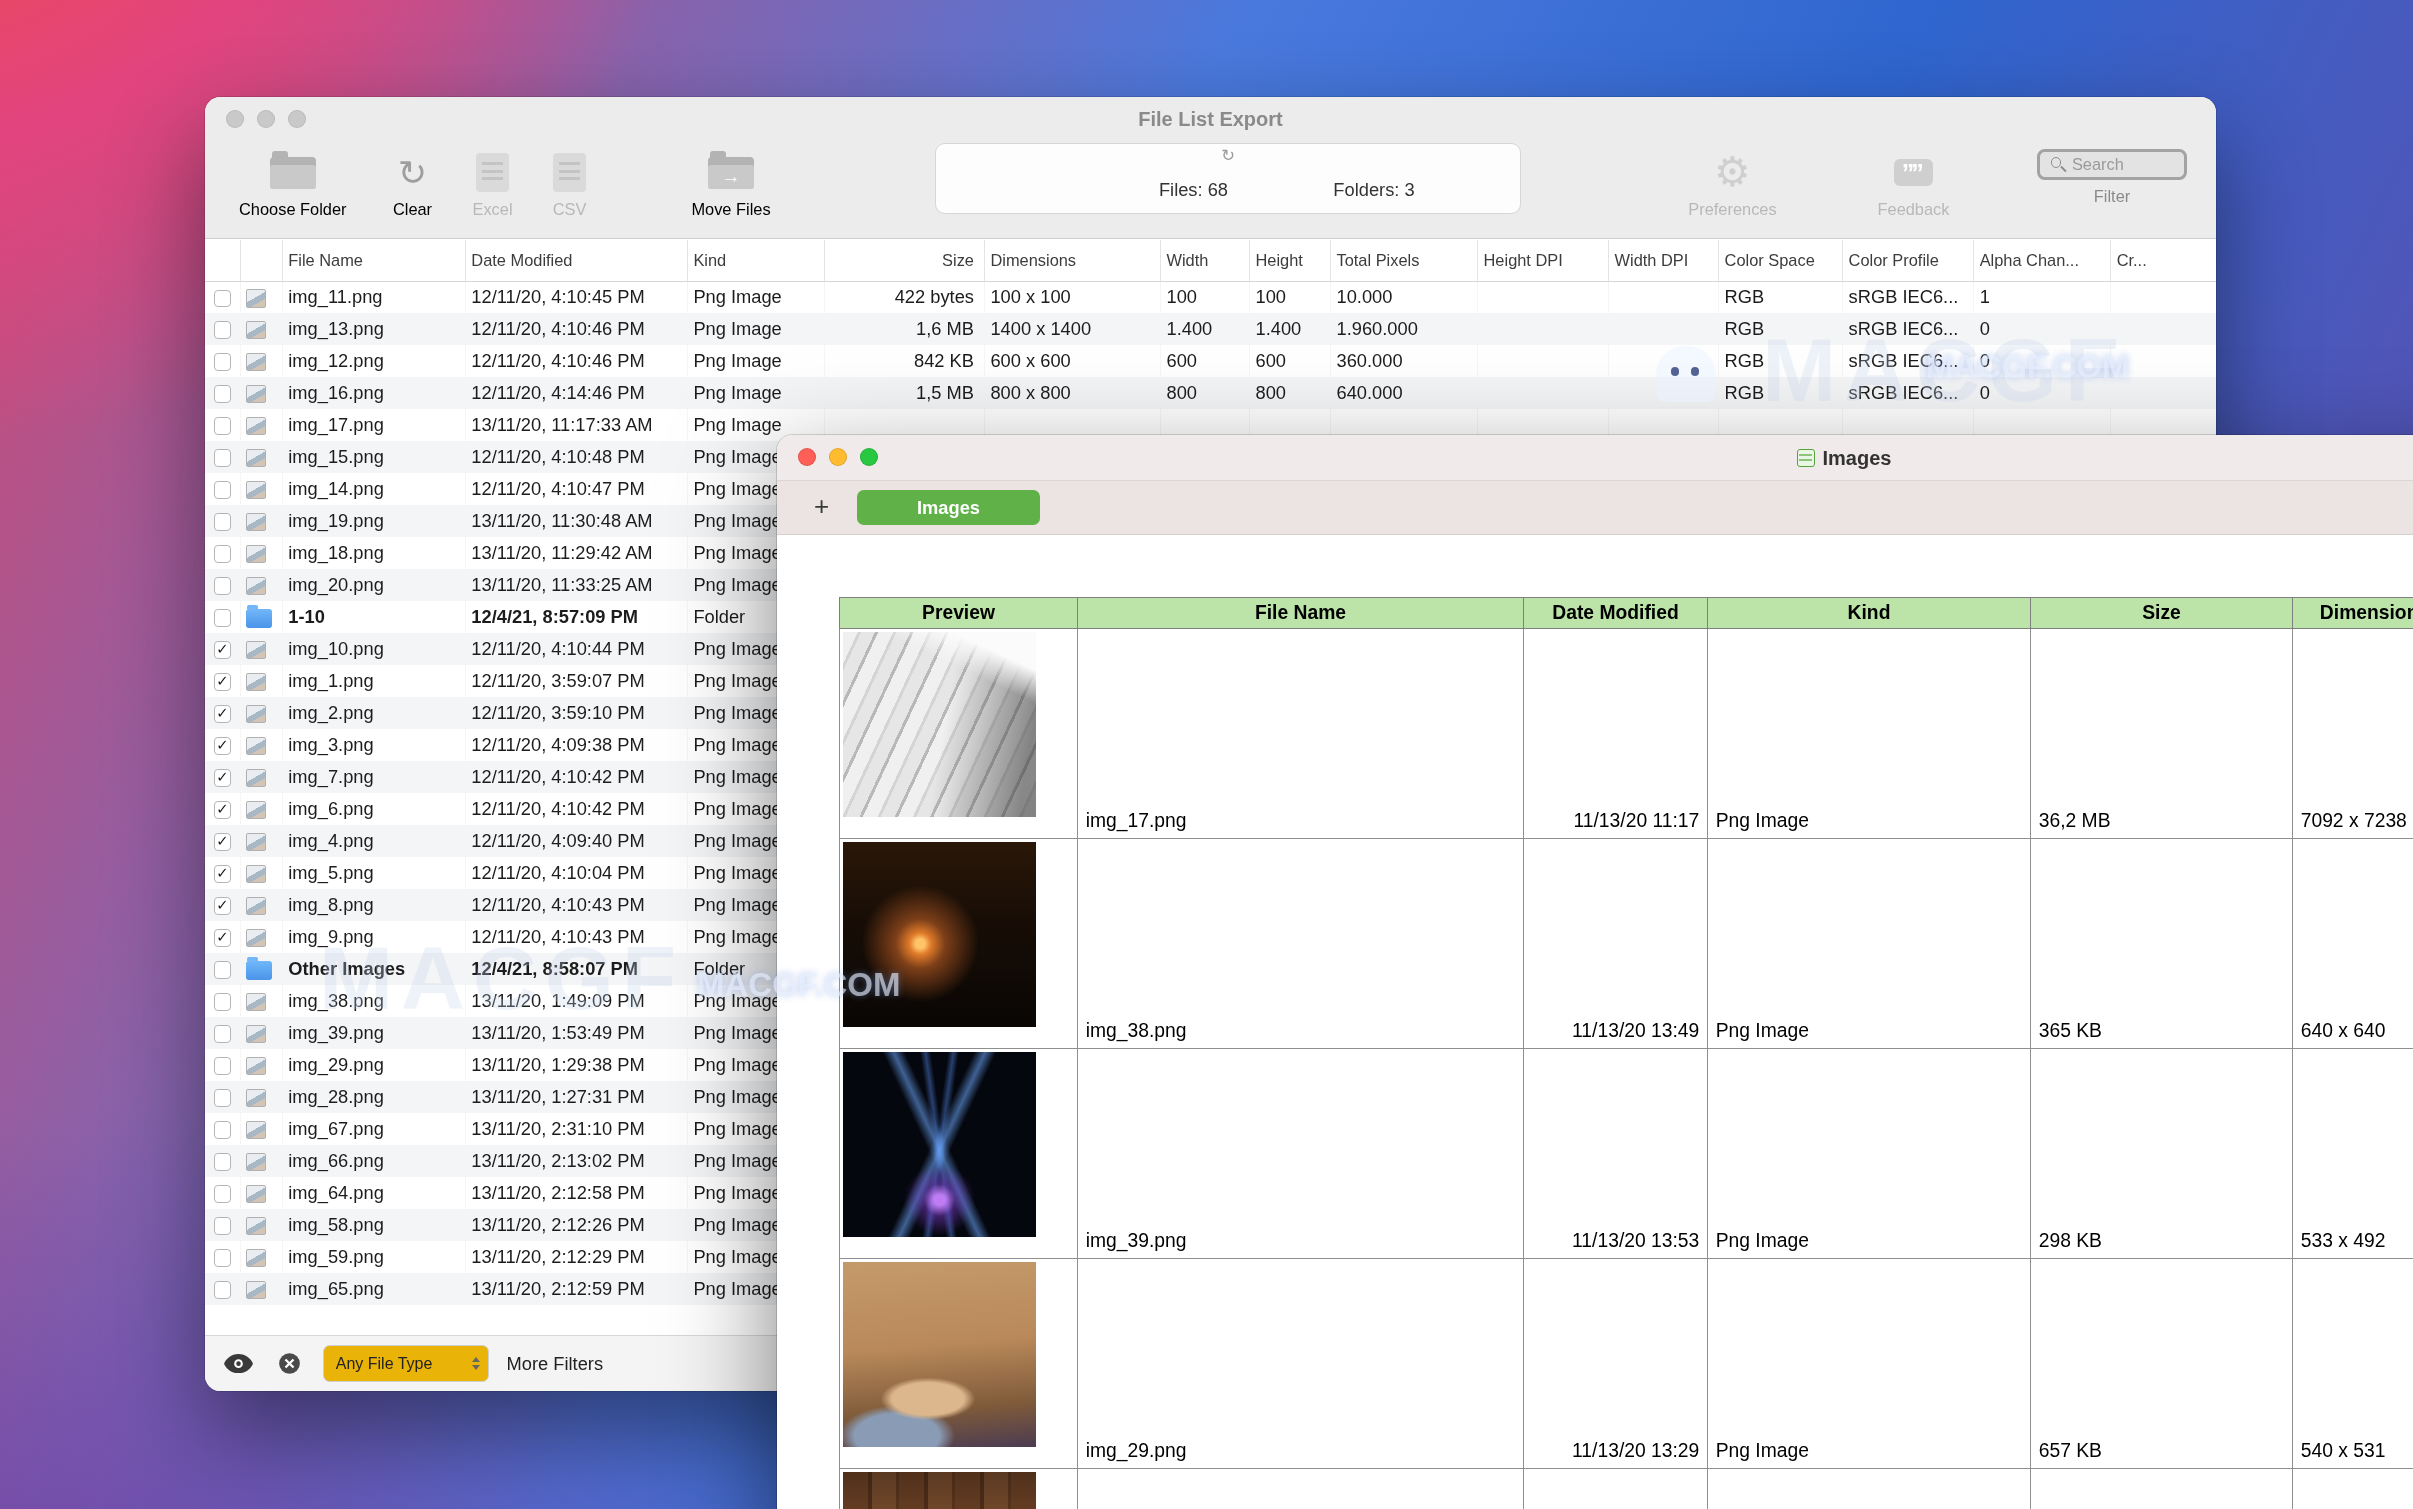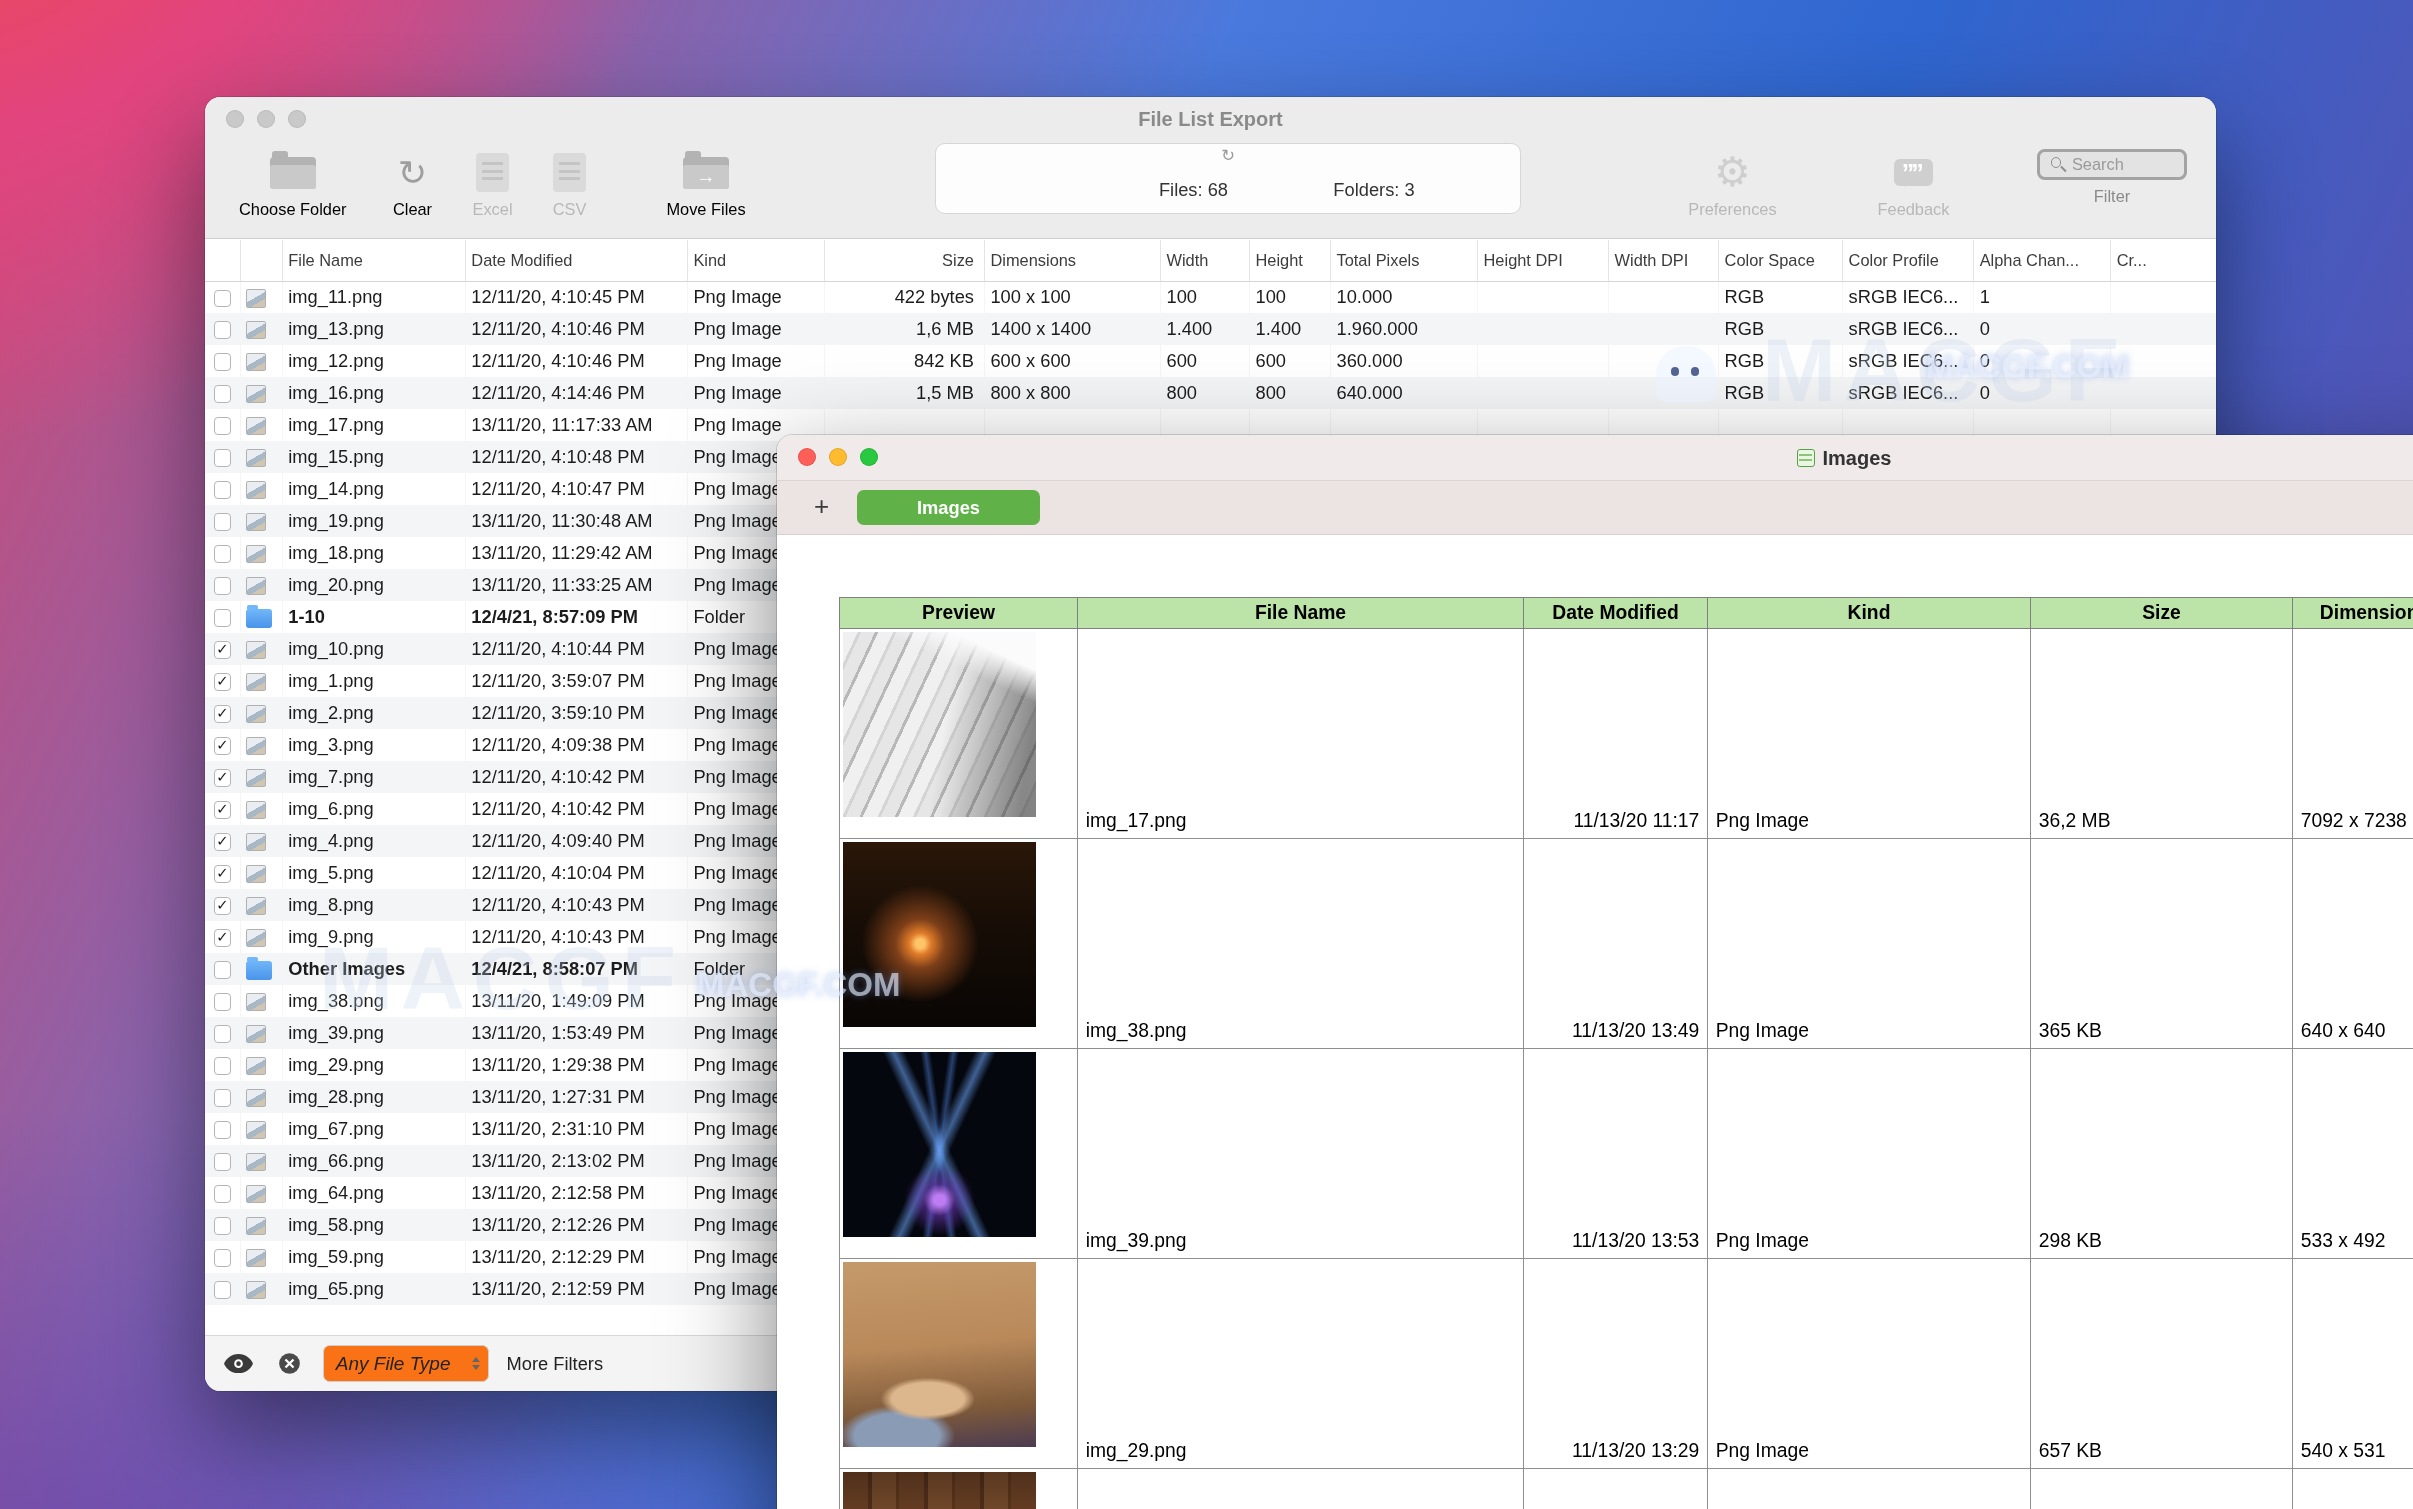--- a/index.html
+++ b/index.html
@@ -95,21 +95,21 @@
      border-radius:1.9px 1.9px 0 0; background:#71b7f9; }
   .icon-image { display:inline-block; width:20px; height:18.3px; border-radius:1.9px; vertical-align:middle;
      border:1px solid #b0b0b0;
      background:linear-gradient(150deg,#e9edf1 0 45%, #a9b8c5 45% 70%, #d2c5b3 70%); }
 
   
   .w1-footer { position:absolute; left:0; right:0; bottom:0; height:56px; background:#f4f4f4;
      border-top:1px solid #d8d8d8; display:flex; align-items:center; gap:17.4px; padding-left:17.4px; }
   .ft-icon { width:33px; height:23px; display:flex; align-items:center; justify-content:center; }
   .ftype { display:flex; align-items:center; height:37px; width:166px; padding:0 7.7px 0 11.6px;
-     background:#f97316; border:1px solid #cfcfcf; border-radius:6.8px; font-size:19px; color:#222;font-style:italic; }
+     background:#eab308; border:1px solid #cfcfcf; border-radius:6.8px; font-size:16px; color:#222; }
   .updown { margin-left:auto; display:flex; flex-direction:column; gap:2.9px; }
   .tri-up { width:0;height:0;border-left:4.8px solid transparent;border-right:4.8px solid transparent;border-bottom:5.8px solid #666; }
   .tri-down { width:0;height:0;border-left:4.8px solid transparent;border-right:4.8px solid transparent;border-top:5.8px solid #666; }
   .morefilters { font-size:18.3px; color:#222; }
 
   
   .win2 { position:absolute; left:777px; top:435px; width:2134px; height:1217px;
      background:#fff; border-radius:15.4px 15.4px 0 0; overflow:hidden;
      box-shadow:0 39px 106px rgba(0,0,0,.5), 0 0 0 1px rgba(0,0,0,.15); z-index:20; }
   .w2-titlebar { height:46px; background:#f1eaea; border-bottom:1px solid #ddd4d4; position:relative; }
@@ -209,21 +209,21 @@
           <span class="icon-doc"></span>
         </div>
       <div>Excel</div>
     </div>
     <div class="tool disabled" style="left:326px;width:77px;">
       <div class="ticon">
           <span class="icon-doc"></span>
         </div>
       <div>CSV</div>
     </div>
-    <div class="tool" style="left:423px;width:156px;">
+    <div class="tool" style="left:448px;width:156px;">
       <div class="ticon">
           <span class="icon-tb-folder arrowed"></span>
         </div>
       <div>Move Files</div>
     </div>
 
     <div class="counter-box">
       <span class="counter-refresh"></span>
       <span class="cnt files">Files: 68</span>
       <span class="cnt folders">Folders: 3</span>

